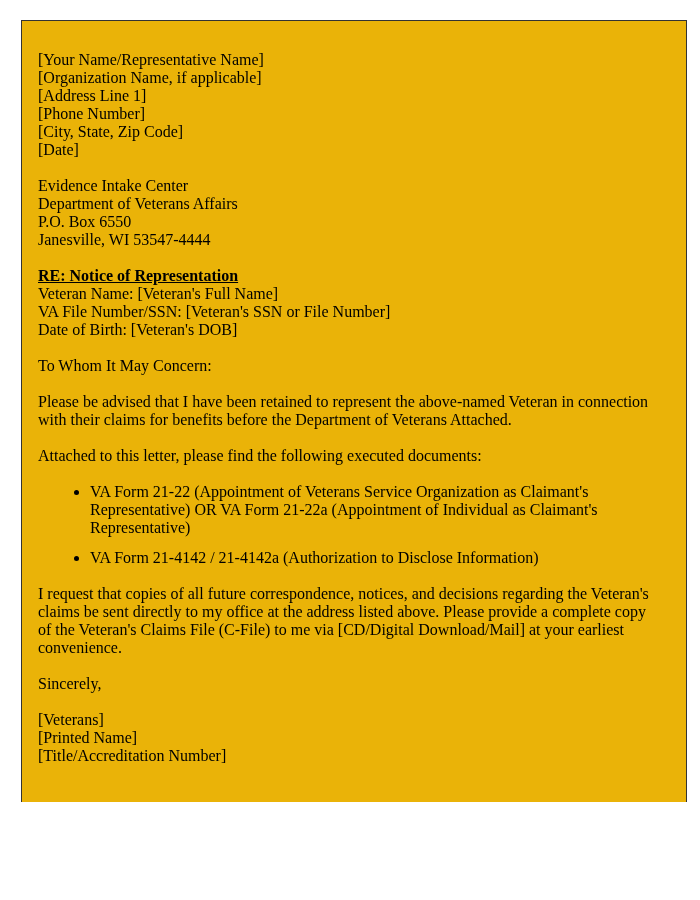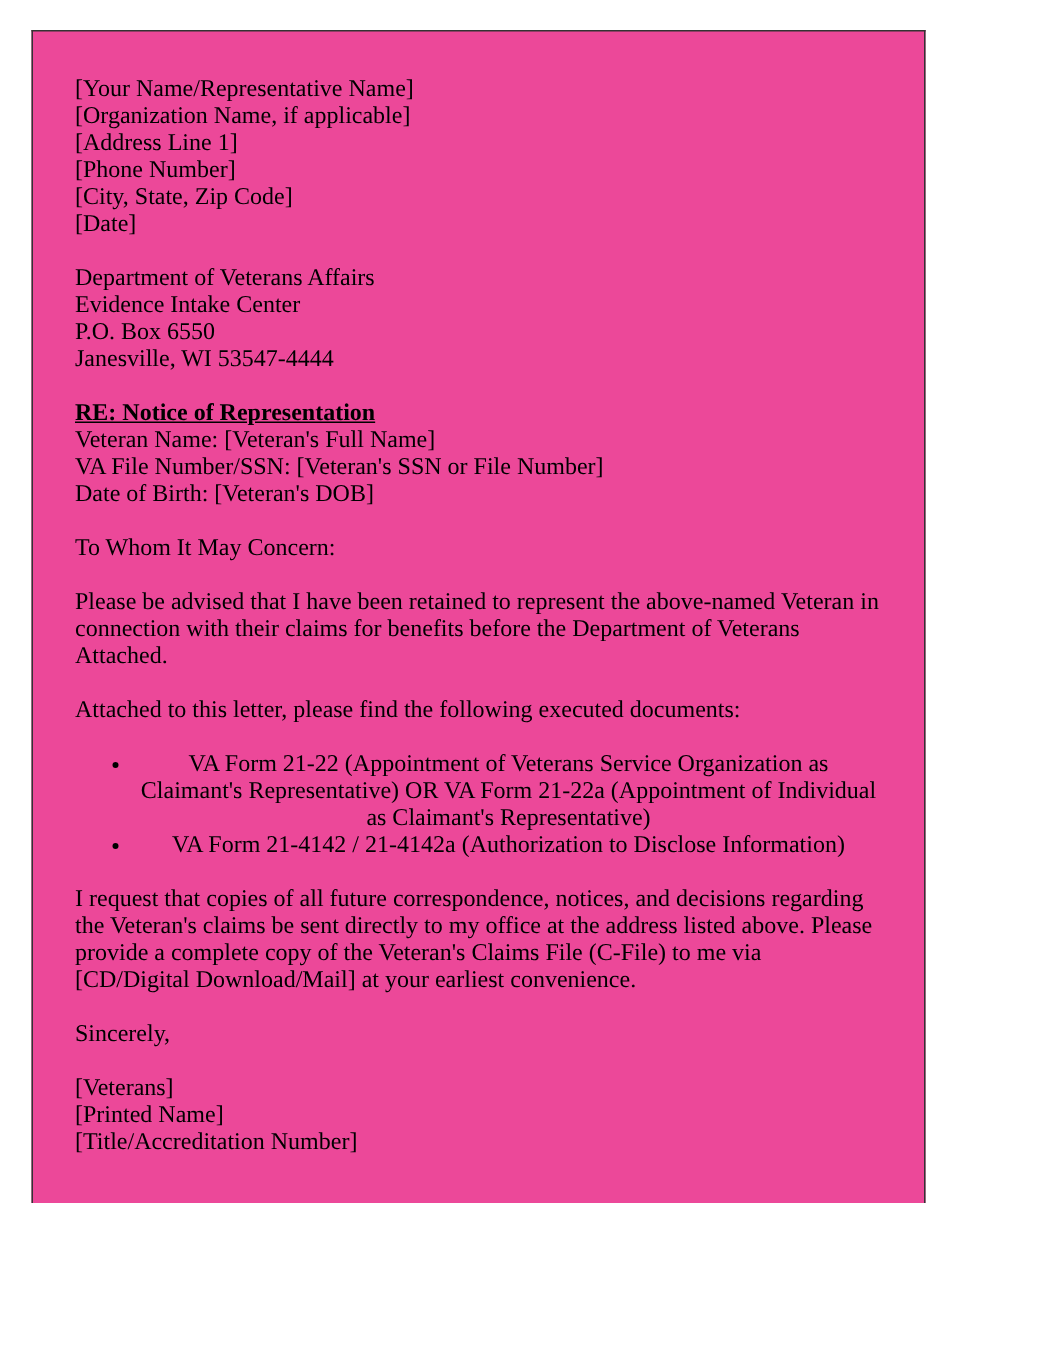--- a/index.html
+++ b/index.html
@@ -13,70 +13,69 @@
     position: relative;
     font-family: "Liberation Serif", "DejaVu Serif", serif;
     font-size: 16px;
     color: #000000;
     -webkit-font-smoothing: antialiased;
   }
   .page-frame {
     position: absolute;
     left: 21px;
     top: 20px;
-    width: 596px;
+    width: 666px;
     height: 782px;
     box-sizing: border-box;
     border-top: 1px solid #333333;
     border-left: 1px solid #333333;
     border-right: 1px solid #333333;
     border-bottom: none;
-    padding: 30px 28px 20px 28px;
-    background: #ec4899;
+    padding: 30px 28px 20px 16px;
+    background: #eab308;
     overflow: hidden;
   }
   .block {
     margin: 0 0 18px 0;
     line-height: 18px;
   }
   .line {
     line-height: 18px;
   }
   .re-line {
     font-weight: bold;
     text-decoration: underline;
   }
   ul.attachments {
     margin: 0 0 18px 0;
     padding: 0 0 0 40px;
     line-height: 18px;
   }
   ul.attachments li {
-    margin: 0;
+    margin: 12px;
     padding: 0;
-    text-align: center;
   }
 </style>
 </head>
 <body>
 
 <div class="page-frame">
 
   <div class="block">
     <div class="line">[Your Name/Representative Name]</div>
     <div class="line">[Organization Name, if applicable]</div>
     <div class="line">[Address Line 1]</div>
     <div class="line">[Phone Number]</div>
     <div class="line">[City, State, Zip Code]</div>
     <div class="line">[Date]</div>
   </div>
 
   <div class="block">
+    <div class="line">Evidence Intake Center</div>
     <div class="line">Department of Veterans Affairs</div>
-    <div class="line">Evidence Intake Center</div>
     <div class="line">P.O. Box 6550</div>
     <div class="line">Janesville, WI 53547-4444</div>
   </div>
 
   <div class="block">
     <div class="line re-line">RE: Notice of Representation</div>
     <div class="line">Veteran Name: [Veteran's Full Name]</div>
     <div class="line">VA File Number/SSN: [Veteran's SSN or File Number]</div>
     <div class="line">Date of Birth: [Veteran's DOB]</div>
   </div>

